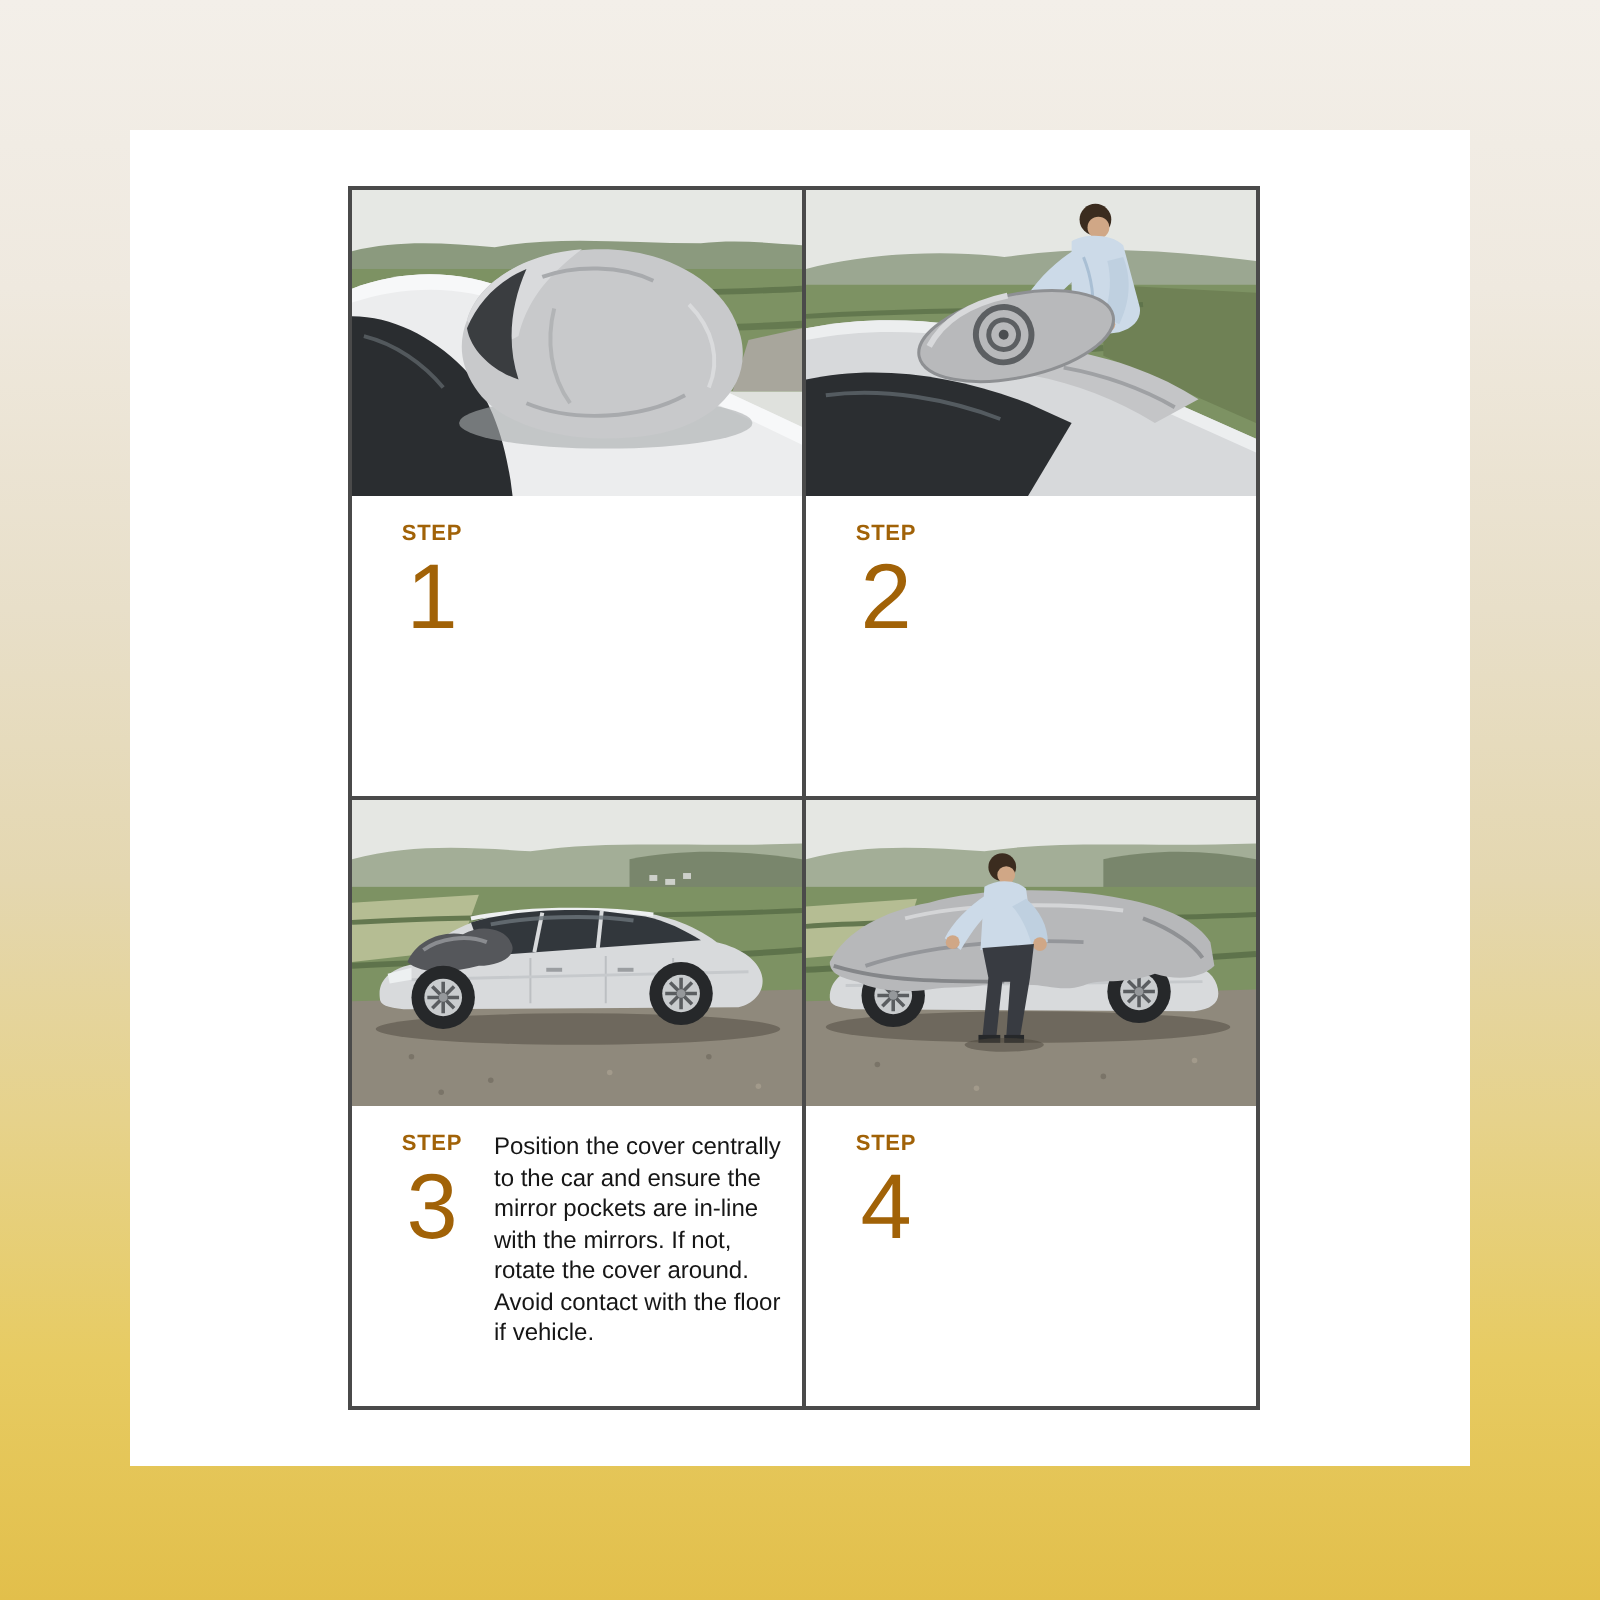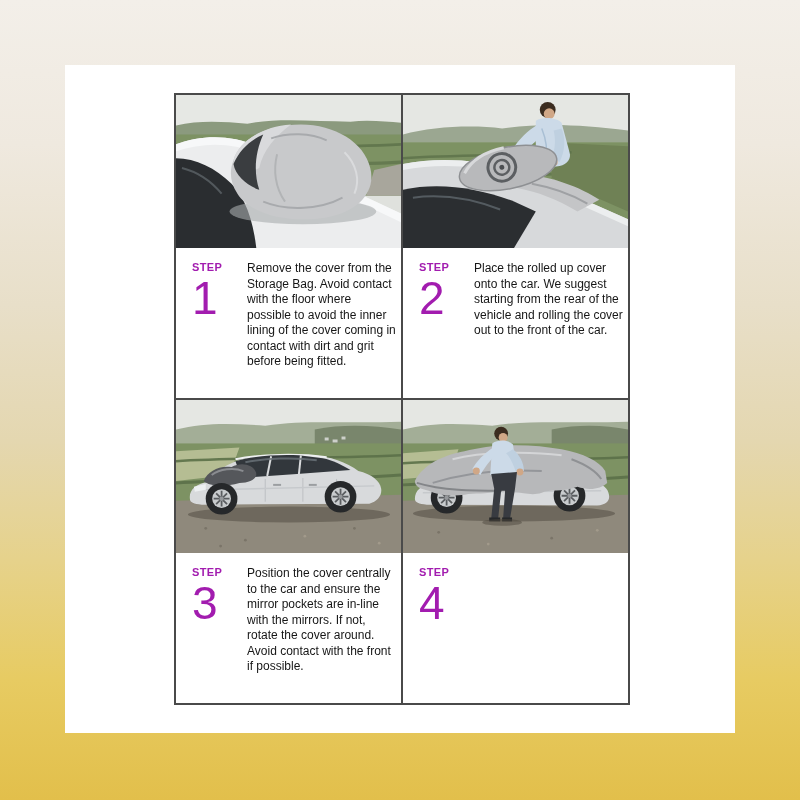--- a/index.html
+++ b/index.html
@@ -18,21 +18,21 @@
   }
   .grid {
     position:absolute; left:109px; top:28px; width:456px; height:612px;
     display:grid; grid-template-columns:1fr 1fr; grid-template-rows:1fr 1fr;
     border:1px solid #4a4a4a; background:#4a4a4a;
   }
   .cell { border:1px solid #4a4a4a; background:#ffffff; display:flex; flex-direction:column; overflow:hidden; }
   .photo { height:153px; flex:none; overflow:hidden; background:#dfe1dd; }
   .photo svg { display:block; width:100%; height:100%; }
   .caption { flex:1; display:flex; align-items:flex-start; padding:13px 4px 0 16px; }
-  .step-col { width:48px; flex:none; color:#a21caf; }
+  .step-col { width:48px; flex:none; text-align:center; color:#a16207; }
   .step-label { font-size:11px; font-weight:700; letter-spacing:.4px; }
   .step-number { font-size:46px; line-height:1; margin-top:2px; font-weight:400; }
   .desc {
     margin-left:7px; width:150px; font-size:12px; line-height:15.5px;
     color:#161616; letter-spacing:0;
   }
 </style>
 </head>
 <body>
 
@@ -61,21 +61,20 @@
             <path d="M88,108 C112,118 146,116 168,104" stroke="#a8aaad" stroke-width="2" fill="none"></path>
             <path d="M170,58 C182,70 186,86 180,100" stroke="#dadbdd" stroke-width="2" fill="none"></path>
             <path d="M102,60 C98,76 100,94 110,108" stroke="#b2b4b6" stroke-width="2" fill="none"></path>
           </svg>
         </div>
         <div class="caption">
           <div class="step-col">
             <div class="step-label">STEP</div>
             <div class="step-number">1</div>
           </div>
-          <p class="desc">Remove the cover from the Storage Bag. Avoid contact with the floor where possible to avoid the inner lining of the cover coming in contact with dirt and grit before being fitted.</p>
         </div>
       </section>
 
       <section class="cell">
         <div class="photo" aria-label="man placing rolled up grey cover onto rear window of silver car">
           <svg viewBox="0 0 227 155" preserveAspectRatio="none">
             <rect x="0" y="0" width="227" height="48" fill="#e5e7e3"></rect>
             <path d="M0,40 C30,32 70,30 100,34 C140,28 180,30 227,36 L227,54 L0,54 Z" fill="#9ba791"></path>
             <rect x="0" y="48" width="227" height="82" fill="#7d9263"></rect>
             <path d="M150,48 L227,52 L227,118 L150,84 Z" fill="#6f8155"></path>
@@ -105,21 +104,20 @@
               <circle cx="100" cy="72" r="2.5" fill="#4b4e51"></circle>
               <path d="M62,70 C72,58 88,53 106,53" stroke="#d8d9db" stroke-width="3" fill="none"></path>
             </g>
           </svg>
         </div>
         <div class="caption">
           <div class="step-col">
             <div class="step-label">STEP</div>
             <div class="step-number">2</div>
           </div>
-          <p class="desc">Place the rolled up cover onto the car. We suggest starting from the rear of the vehicle and rolling the cover out to the front of the car.</p>
         </div>
       </section>
 
       <section class="cell">
         <div class="photo" aria-label="silver saloon car side view with cover bundle on bonnet">
           <svg viewBox="0 0 227 155" preserveAspectRatio="none">
             <rect x="0" y="0" width="227" height="32" fill="#e5e7e3"></rect>
             <path d="M0,30 C30,22 60,24 90,26 C130,20 170,24 227,22 L227,48 L0,48 Z" fill="#a3ae97"></path>
             <path d="M140,30 C170,24 200,26 227,30 L227,54 L140,50 Z" fill="#79866c"></path>
             <rect x="0" y="44" width="227" height="60" fill="#7d9263"></rect>
@@ -164,21 +162,21 @@
                 <circle cx="166" cy="98" r="2.2" fill="#95989b"></circle>
               </g>
             </g>
           </svg>
         </div>
         <div class="caption">
           <div class="step-col">
             <div class="step-label">STEP</div>
             <div class="step-number">3</div>
           </div>
-          <p class="desc">Position the cover centrally to the car and ensure the mirror pockets are in-line with the mirrors. If not, rotate the cover around. Avoid contact with the front if possible.</p>
+          <p class="desc">Position the cover centrally to the car and ensure the mirror pockets are in-line with the mirrors. If not, rotate the cover around. Avoid contact with the floor if vehicle.</p>
         </div>
       </section>
 
       <section class="cell">
         <div class="photo" aria-label="man opening out grey cover over silver car">
           <svg viewBox="0 0 227 155" preserveAspectRatio="none">
             <rect x="0" y="0" width="227" height="32" fill="#e5e7e3"></rect>
             <path d="M0,30 C30,22 60,24 90,26 C130,20 170,24 227,22 L227,48 L0,48 Z" fill="#a3ae97"></path>
             <path d="M150,30 C180,24 205,26 227,30 L227,54 L150,50 Z" fill="#79866c"></path>
             <rect x="0" y="44" width="227" height="60" fill="#7d9263"></rect>

